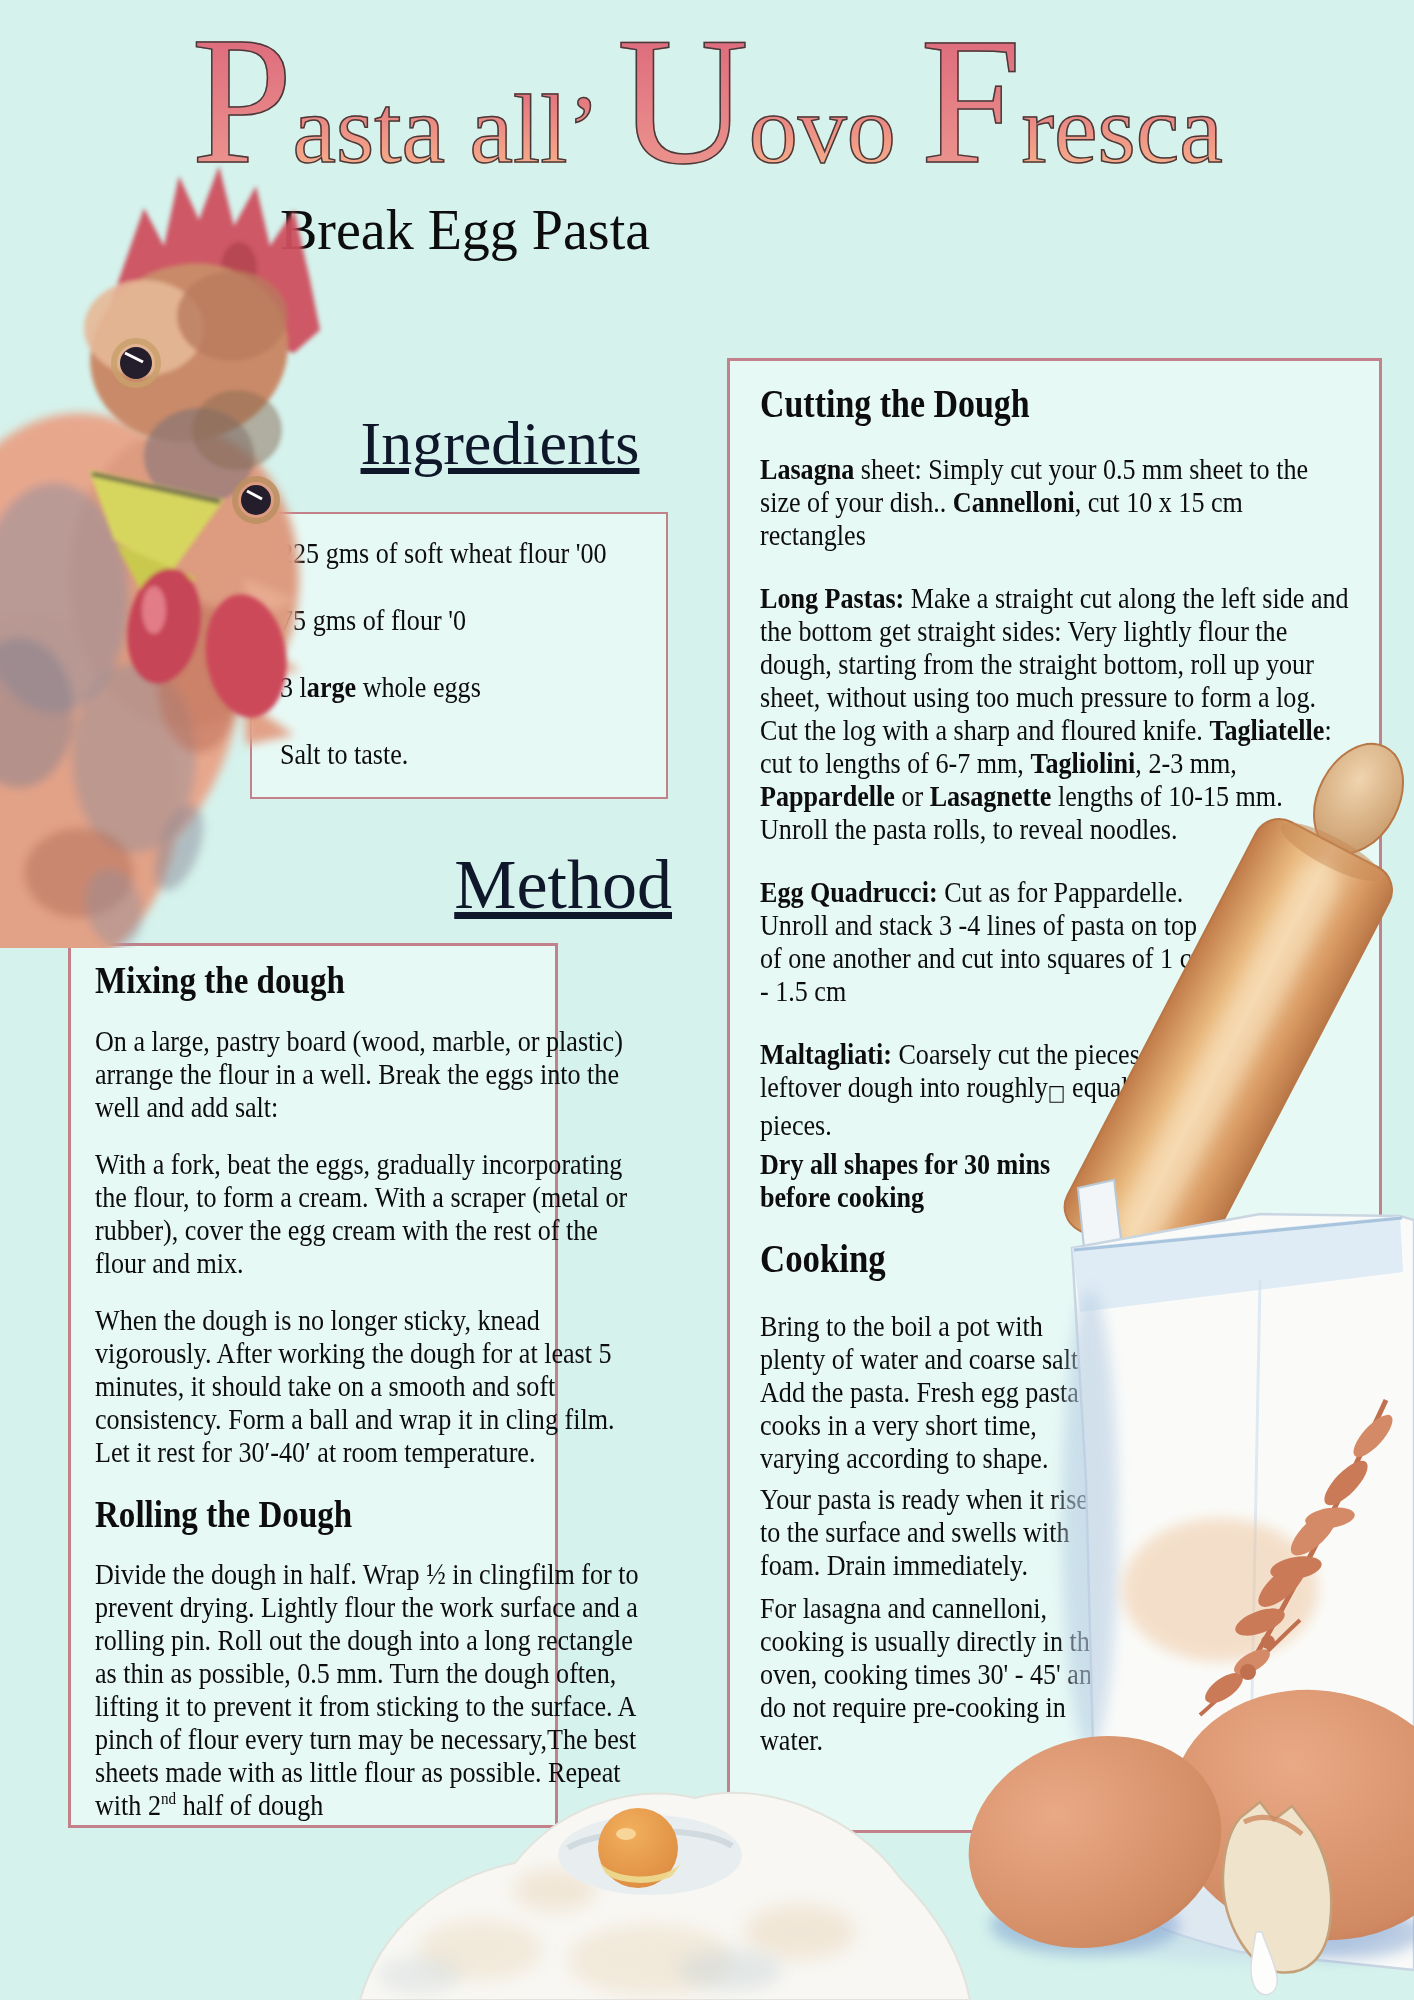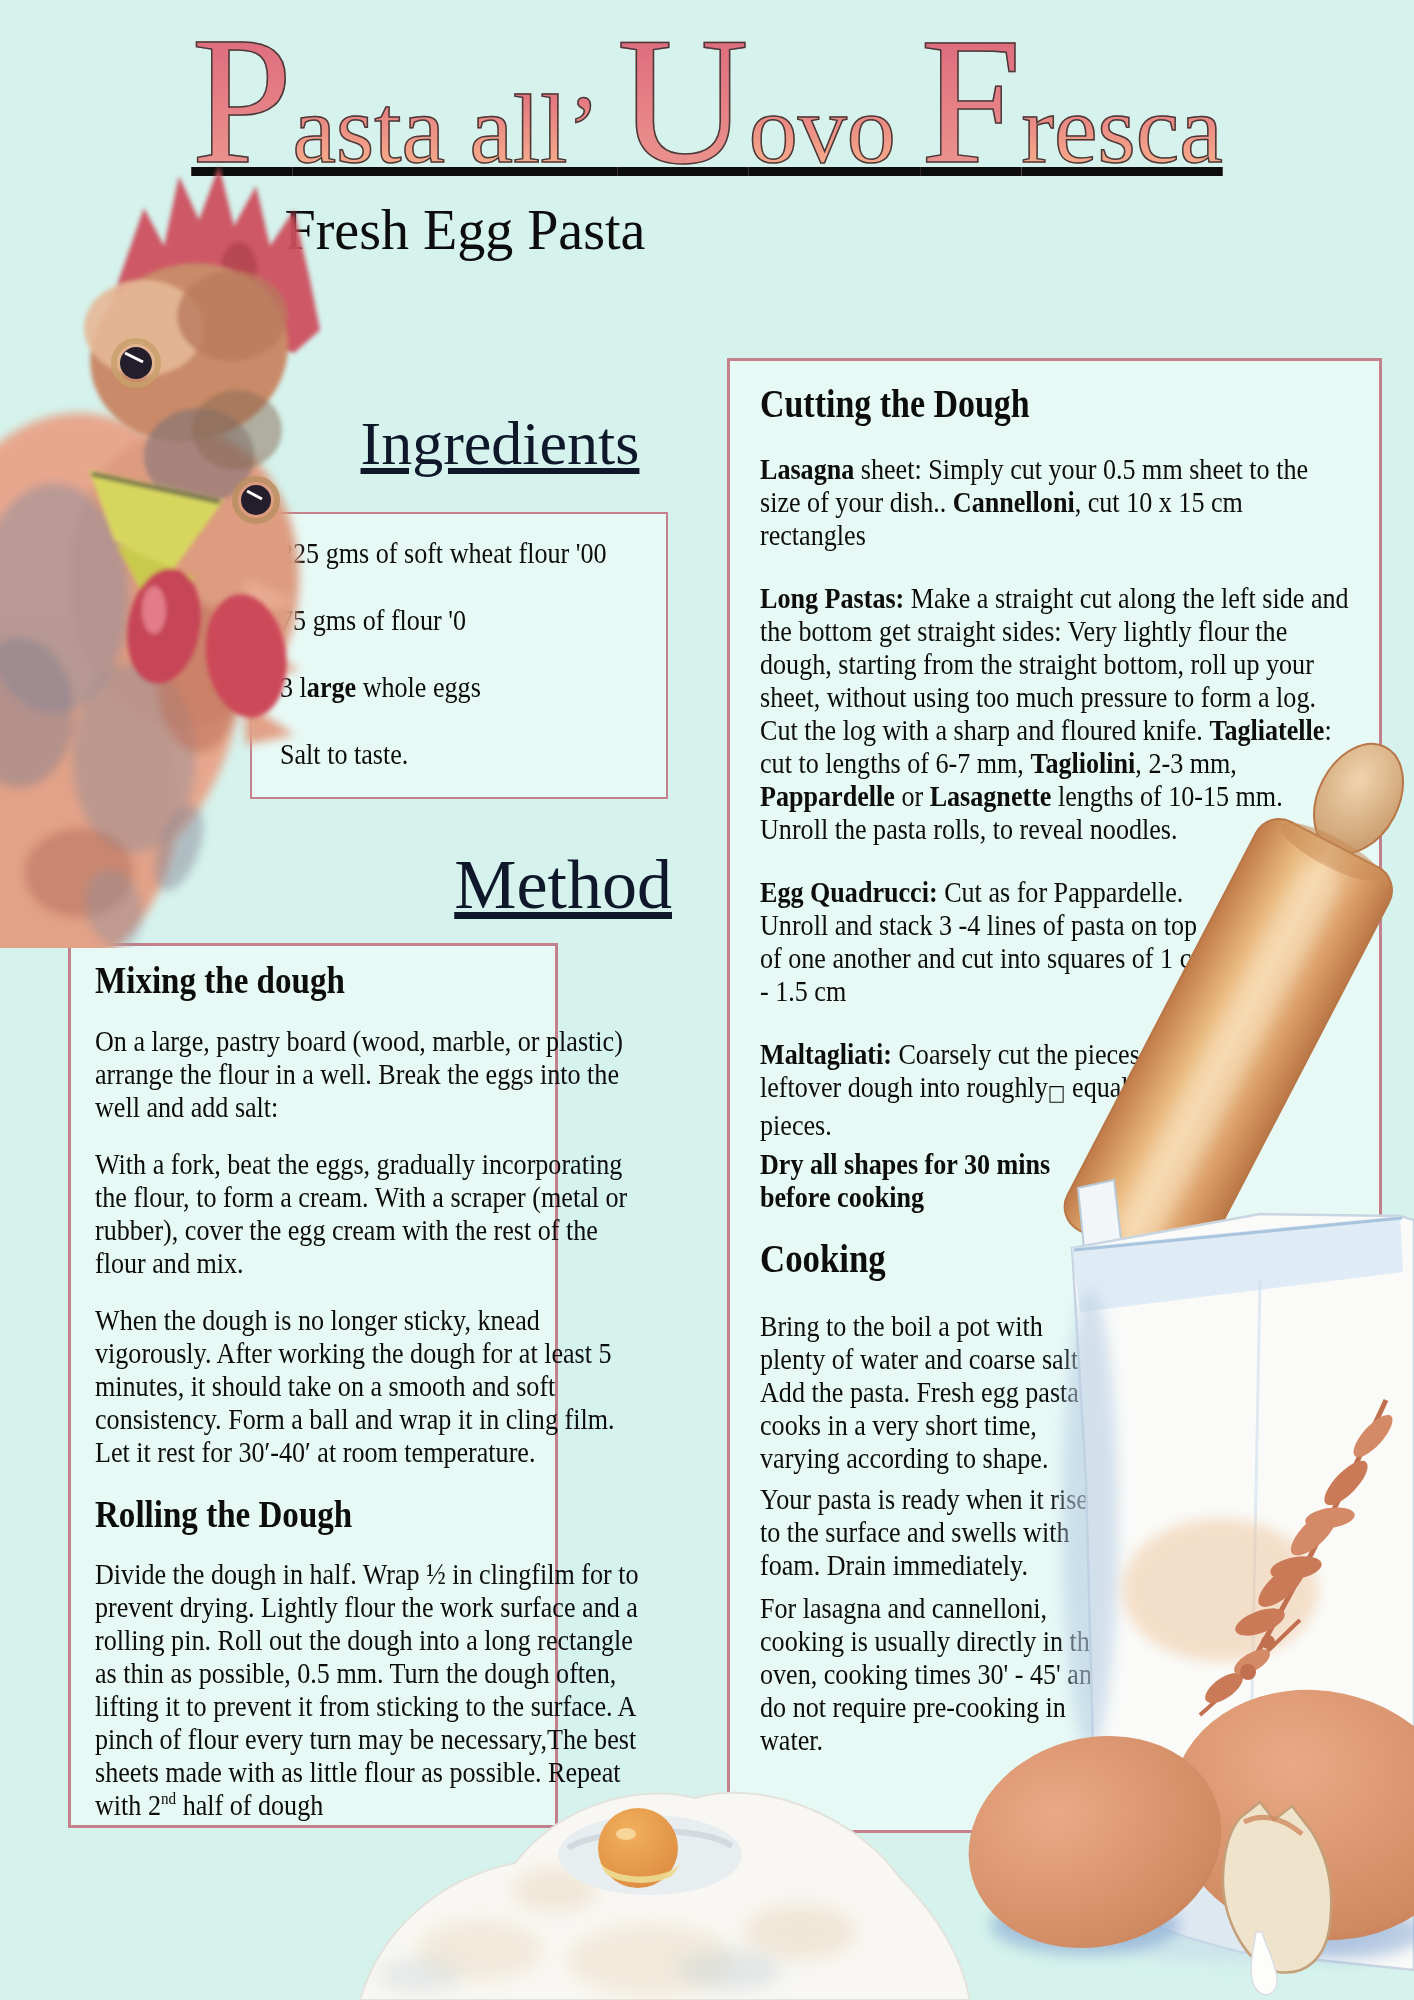--- a/index.html
+++ b/index.html
@@ -1,21 +1,21 @@
 <!DOCTYPE html>
 <html><head>
 <meta charset="utf-8">
 <style>
   html,body{margin:0;padding:0;}
   .page{position:relative;width:1414px;height:2000px;background:#d5f2ec;overflow:hidden;
         font-family:"Liberation Serif","DejaVu Serif",serif;color:#0d0d0d;}
 
   
   .title{position:absolute;top:10px;left:0;width:100%;text-align:center;
-         font-size:98px;line-height:1;white-space:nowrap;text-decoration:underline;}
+         font-size:98px;line-height:1;white-space:nowrap;}
   .title span{-webkit-text-stroke:1.5px #463b3b;}
   .title .cap{font-size:182px;color:#e2747f;
       background:linear-gradient(180deg,#dd6a7c 15%,#ee9a90 95%);
       -webkit-background-clip:text;background-clip:text;-webkit-text-fill-color:transparent;}
   .title span:not(.cap){color:#ef957f;
       background:linear-gradient(180deg,#e06c7e 8%,#f9b38b 92%);
       -webkit-background-clip:text;background-clip:text;-webkit-text-fill-color:transparent;}
   .subtitle{position:absolute;top:198px;left:255px;width:420px;text-align:center;font-size:56px;}
   .serves{position:absolute;top:194px;left:1012px;font-size:62px;}
 
@@ -58,21 +58,21 @@
   #chicken{left:-6px;top:148px;}
   #right-illo{left:700px;top:580px;}
   #flour-well{left:300px;top:1760px;}
 </style>
 </head>
 <body>
 
 <div class="page">
 
   <div class="title"><span class="cap">P</span><span>asta all’ </span><span class="cap">U</span><span>ovo </span><span class="cap">F</span><span>resca</span></div>
-  <div class="subtitle">Fresh Egg Pasta</div>
+  <div class="subtitle">Break Egg Pasta</div>
 
   <div class="h-pink h-ingredients">Ingredients</div>
   <div class="h-pink h-method">Method</div>
 
   <div class="box box-ingredients">
     <div class="ing-inner squeeze">
       <p><span>225 gms of soft wheat flour '00</span></p>
       <p><span>75 gms of flour '0</span></p>
       <p><span>3 l</span><span class="b">arge</span><span> whole eggs</span></p>
       <p><span>Salt to taste.</span></p>

